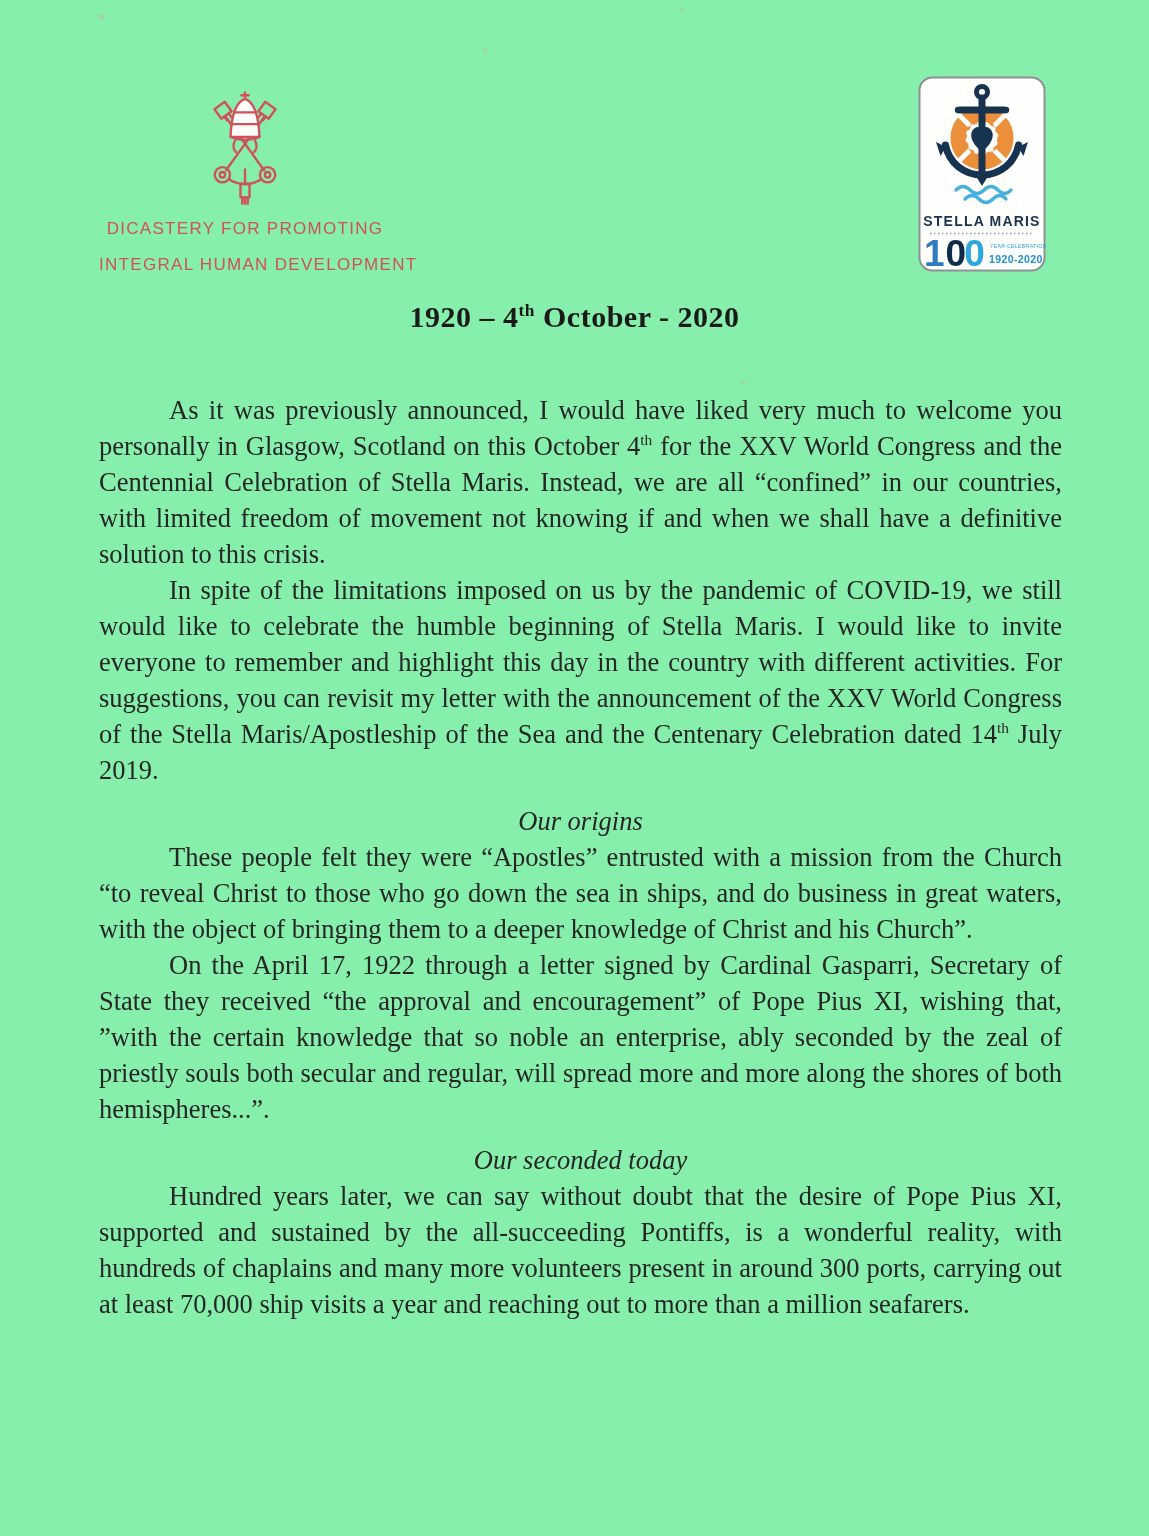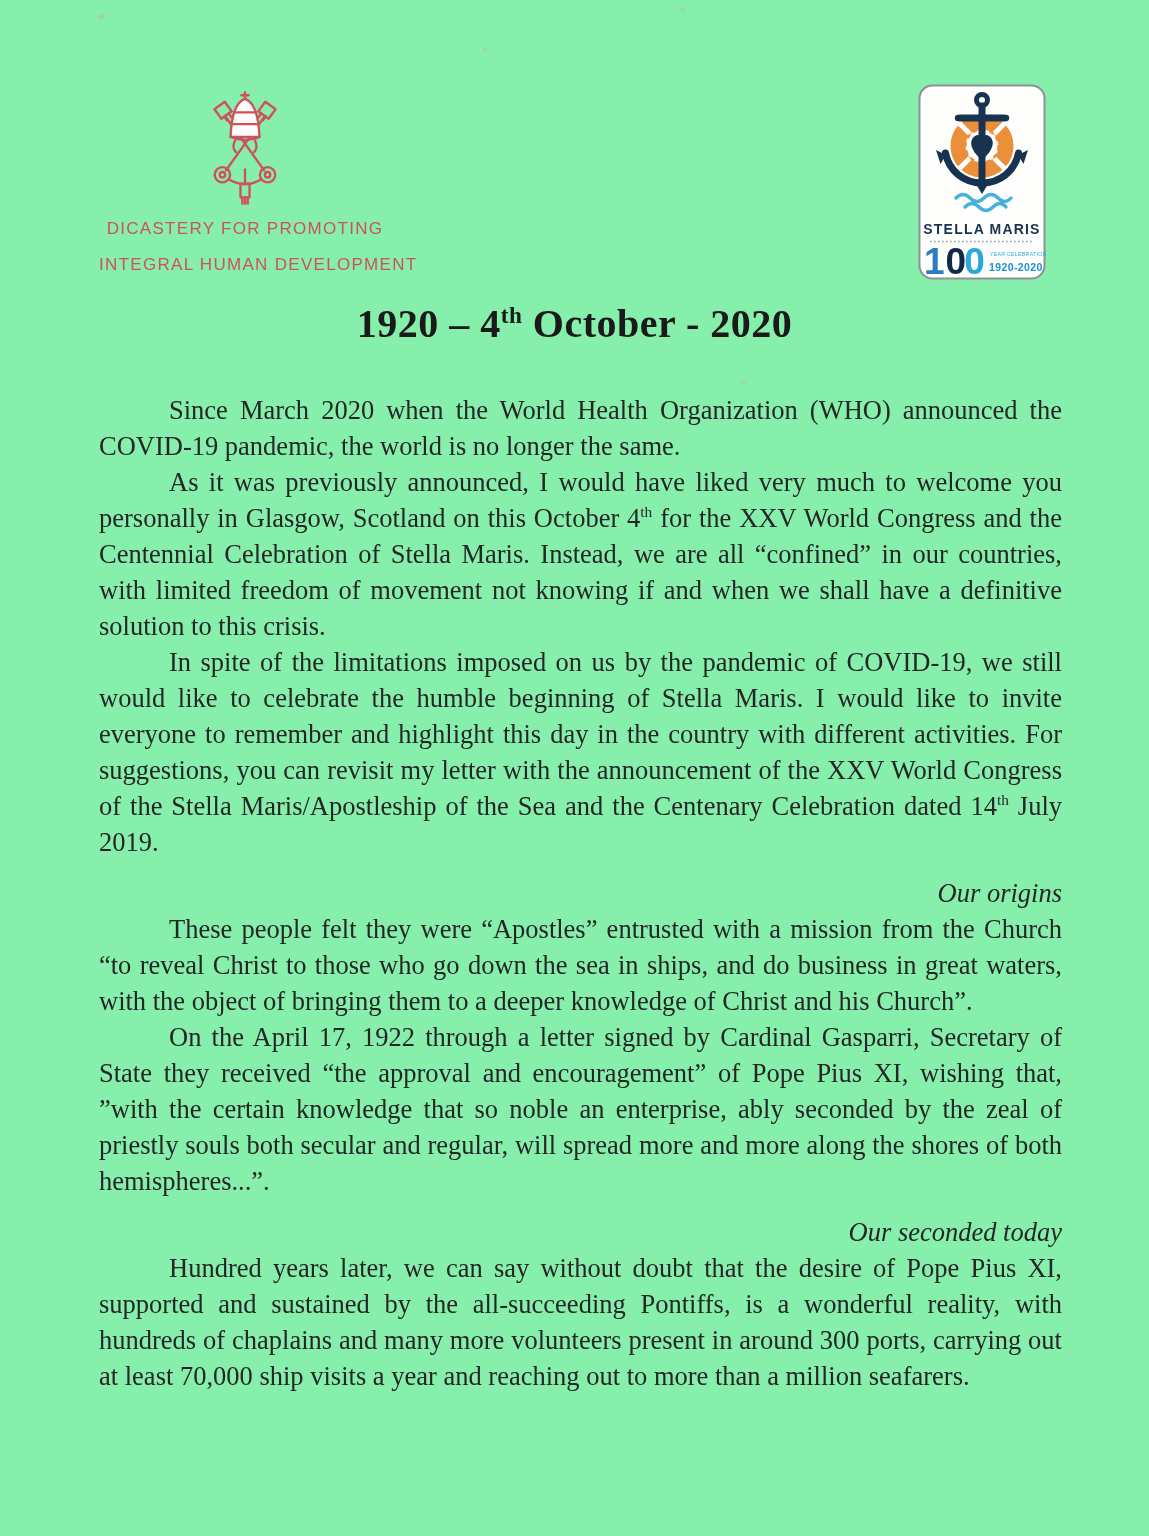--- a/index.html
+++ b/index.html
@@ -23,40 +23,40 @@
   .dic-text{
     margin-top:9px;
     font-family:"Liberation Sans",sans-serif;
     font-size:17px;line-height:19.5px;
     letter-spacing:1.3px;
     color:#cf515b;
     white-space:nowrap;
   }
 
   
-  .stella{position:absolute;left:918px;top:84px;}
+  .stella{position:absolute;left:918px;top:76px;}
 
   
   .title{
     position:absolute;top:300px;left:0;width:100%;
     margin:0;text-align:center;
     font-family:"Liberation Serif",serif;
-    font-weight:bold;font-size:40px;color:#1a1a1a;
+    font-weight:bold;font-size:30px;color:#1a1a1a;
     letter-spacing:.5px;
   }
 
   
   .body{
     position:absolute;left:99px;top:392px;width:963px;
     font-size:26.5px;line-height:36px;
     text-align:justify;color:#262626;
   }
   .body p{margin:0;}
   .body p.indent{text-indent:70px;}
-  .body p.heading{font-style:italic;margin-top:15px;text-align:right;}
+  .body p.heading{font-style:italic;margin-top:15px;text-align:center;}
 
   .r-sup{vertical-align:super;font-size:58%;line-height:0;}
   .r-italic{}
 </style>
 </head>
 <body>
 
 <div class="page">
 
   <div class="speck" style="left:98px;top:14px;width:7px;height:5px;"></div>
@@ -139,21 +139,20 @@
       <text x="6" y="190" font-family="Liberation Sans, sans-serif" font-weight="bold" font-size="37"><tspan fill="#2e7cc0">1</tspan><tspan fill="#0e2b49" dx="1">0</tspan><tspan fill="#2ba7de" dx="-2">0</tspan></text>
 
       <text x="72" y="172" font-family="Liberation Sans, sans-serif" font-size="5.2" letter-spacing="0.3" fill="#2ba7de">YEAR CELEBRATION</text>
       <text x="71" y="187" font-family="Liberation Sans, sans-serif" font-weight="bold" font-size="10.5" letter-spacing="0.4" fill="#1e8fd0">1920-2020</text>
     </svg>
   </div>
 
   <h1 class="title"><span>1920 – 4</span><span class="r-sup">th</span><span> October - 2020</span></h1>
 
   <main class="body">
-    <p class="indent"><span>Since March 2020 when the World Health Organization (WHO) announced the COVID-19 pandemic, the world is no longer the same.</span></p>
     <p class="indent"><span>As it was previously announced, I would have liked very much to welcome you personally in Glasgow, Scotland on this October 4</span><span class="r-sup">th</span><span> for the XXV World Congress and the Centennial Celebration of Stella Maris. Instead, we are all “confined” in our countries, with limited freedom of movement not knowing if and when we shall have a definitive solution to this crisis.</span></p>
     <p class="indent"><span>In spite of the limitations imposed on us by the pandemic of COVID-19, we still would like to celebrate the humble beginning of Stella Maris. I would like to invite everyone to remember and highlight this day in the country with different activities. For suggestions, you can revisit my letter with the announcement of the XXV World Congress of the Stella Maris/Apostleship of the Sea and the Centenary Celebration dated 14</span><span class="r-sup">th</span><span> July 2019.</span></p>
     <p class="heading"><span>Our origins</span></p>
     <p class="indent"><span>These people felt they were “Apostles” entrusted with a mission from the Church </span><span class="r-italic">“to reveal Christ to those who go down the sea in ships, and do business in great waters, with the object of bringing them to a deeper knowledge of Christ and his Church”</span><span>.</span></p>
     <p class="indent"><span>On the April 17, 1922 through a letter signed by Cardinal Gasparri, Secretary of State they received </span><span class="r-italic">“the approval and encouragement”</span><span> of Pope Pius XI, wishing that, </span><span class="r-italic">”with the certain knowledge that so noble an enterprise, ably seconded by the zeal of priestly souls both secular and regular, will spread more and more along the shores of both hemispheres...”</span><span>.</span></p>
     <p class="heading"><span>Our seconded today</span></p>
     <p class="indent"><span>Hundred years later, we can say without doubt that the desire of Pope Pius XI, supported and sustained by the all-succeeding Pontiffs, is a wonderful reality, with hundreds of chaplains and many more volunteers present in around 300 ports, carrying out at least 70,000 ship visits a year and reaching out to more than a million seafarers.</span></p>
   </main>
 
 </div>

